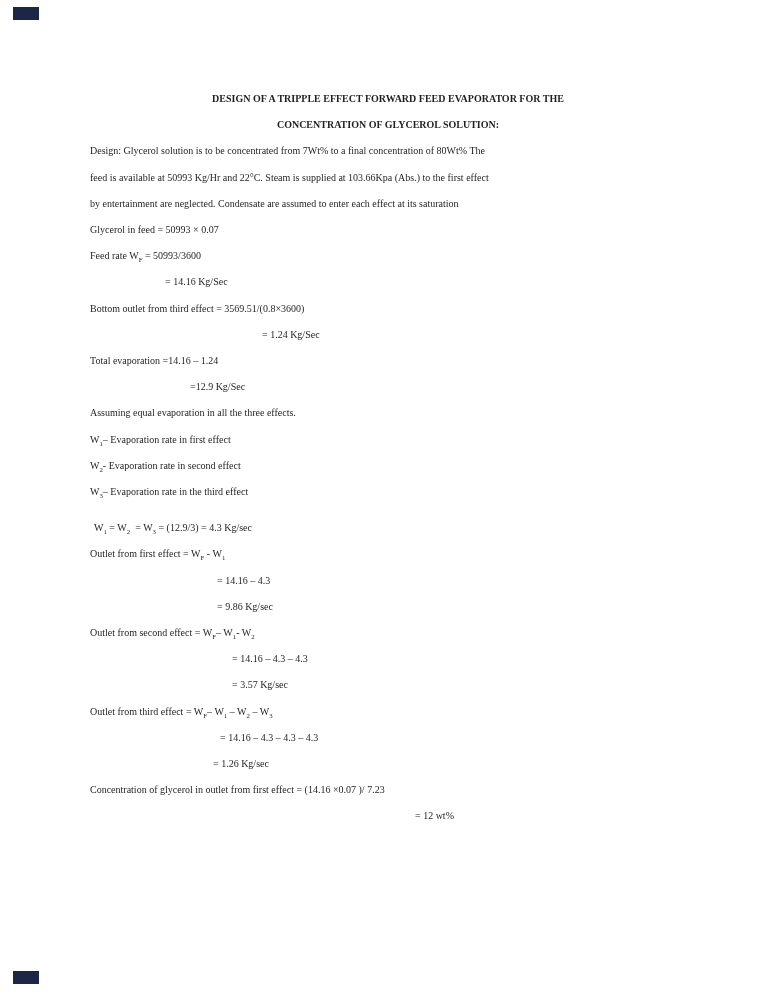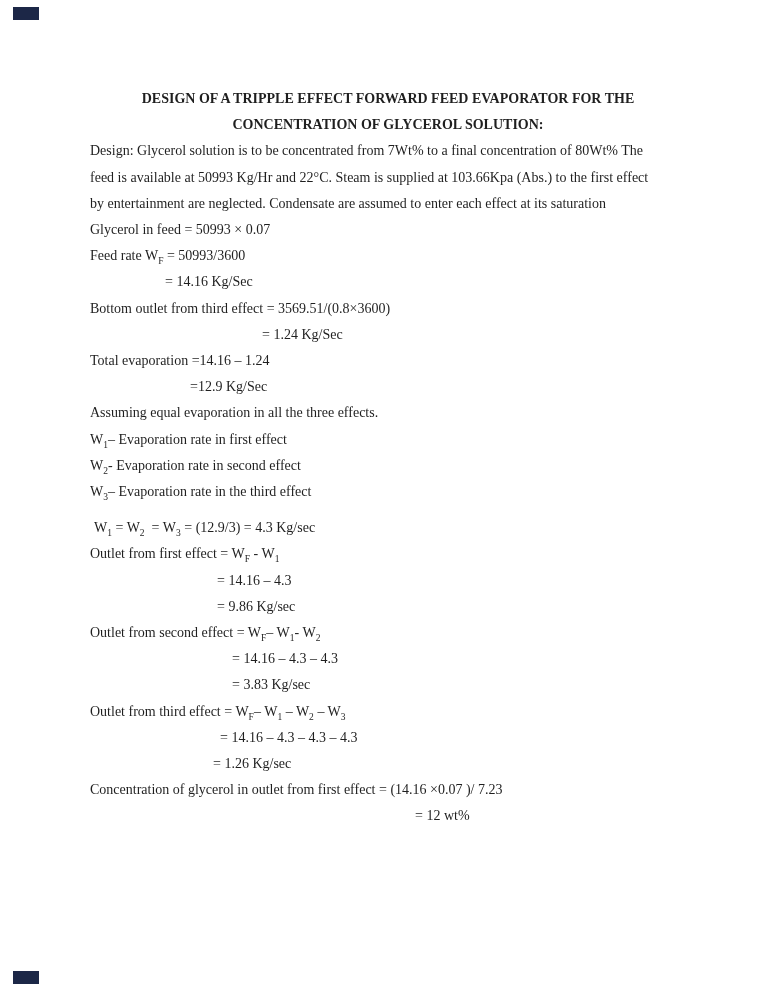--- a/index.html
+++ b/index.html
@@ -20,21 +20,21 @@
     width: 26px; height: 13px;
     background: #1c2747;
   }
   .corner-mark.top { top: 7px; }
   .corner-mark.bottom { top: 971px; }
   .content {
     position: absolute;
     top: 86px; left: 90px;
     width: 596px;
     color: #1f1f1f;
-    font-size: 14px;
+    font-size: 10px;
   }
   .line {
     line-height: 26.2px;
     white-space: pre;
   }
   .title-line {
     font-weight: bold;
     text-align: center;
   }
   sub {
@@ -69,21 +69,21 @@
       <div class="line body-line">Assuming equal evaporation in all the three effects.</div>
       <div class="line body-line">W<sub>1</sub>– Evaporation rate in first effect</div>
       <div class="line body-line">W<sub>2</sub>- Evaporation rate in second effect</div>
       <div class="line body-line">W<sub>3</sub>– Evaporation rate in the third effect</div>
       <div class="line body-line" style="padding-left: 4px; margin-top: 10px;">W<sub>1</sub> = W<sub>2</sub>  = W<sub>3</sub> = (12.9/3) = 4.3 Kg/sec</div>
       <div class="line body-line">Outlet from first effect = W<sub>F</sub> - W<sub>1</sub></div>
       <div class="line body-line" style="padding-left: 127px;">= 14.16 – 4.3</div>
       <div class="line body-line" style="padding-left: 127px;">= 9.86 Kg/sec</div>
       <div class="line body-line">Outlet from second effect = W<sub>F</sub>– W<sub>1</sub>- W<sub>2</sub></div>
       <div class="line body-line" style="padding-left: 142px;">= 14.16 – 4.3 – 4.3</div>
-      <div class="line body-line" style="padding-left: 142px;">= 3.83 Kg/sec</div>
+      <div class="line body-line" style="padding-left: 142px;">= 3.57 Kg/sec</div>
       <div class="line body-line">Outlet from third effect = W<sub>F</sub>– W<sub>1</sub> – W<sub>2</sub> – W<sub>3</sub></div>
       <div class="line body-line" style="padding-left: 130px;">= 14.16 – 4.3 – 4.3 – 4.3</div>
       <div class="line body-line" style="padding-left: 123px;">= 1.26 Kg/sec</div>
       <div class="line body-line">Concentration of glycerol in outlet from first effect = (14.16 ×0.07 )/ 7.23</div>
       <div class="line body-line" style="padding-left: 325px;">= 12 wt%</div>
 
   </div>
 </div>
 
 </body></html>

